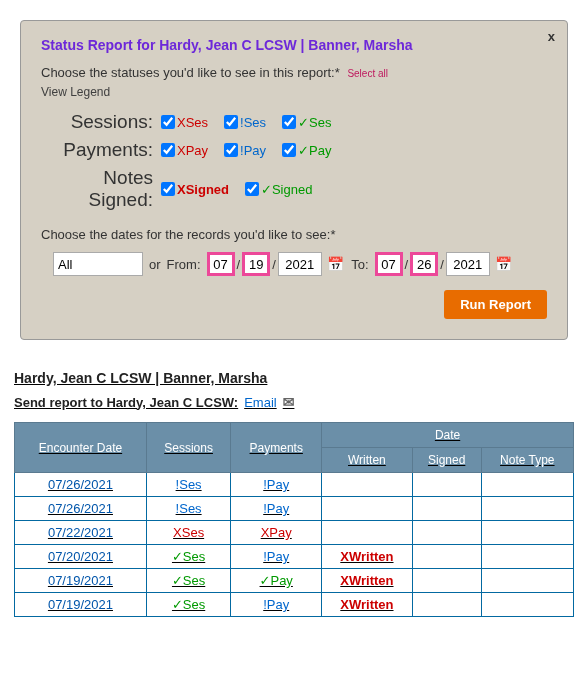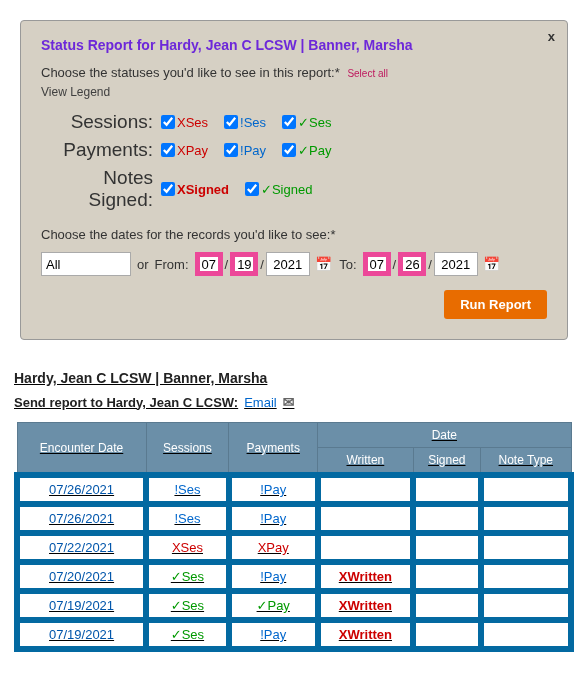--- a/index.html
+++ b/index.html
@@ -117,38 +117,39 @@
       gap: 6px;
       flex-wrap: wrap;
     }
     .date-all-input {
       width: 90px;
       height: 24px;
       border: 1px solid #aaa;
       background: #fff;
       padding: 2px 4px;
       font-size: 13px;
+      margin-left: 12px;
     }
     .date-or {
       font-size: 13px;
       color: #333;
     }
     .date-from-label, .date-to-label {
       font-size: 13px;
       color: #333;
     }
     .date-field-group {
       display: flex;
       align-items: center;
       gap: 2px;
     }
     .date-input-part {
       width: 28px;
       height: 24px;
-      border: 5px solid #ec4899;
+      border: 3px solid #ec4899;
       background: #fff;
       text-align: center;
       font-size: 13px;
       padding: 2px;
     }
     .date-input-year {
       width: 44px;
       height: 24px;
       border: 1px solid #aaa;
       background: #fff;
@@ -227,21 +228,21 @@
       background: #6b8fa8;
       color: #fff;
       text-align: center;
       padding: 5px 6px;
       border: 1px solid #5a7a90;
       font-weight: normal;
       font-size: 12px;
     }
     .report-table td {
       padding: 4px 6px;
-      border: 6px solid #0369a1;
+      border: 1px solid #0369a1;
       text-align: center;
       background: #fff;
       color: #333;
     }
     .report-table td.date-col {
       text-align: center;
       color: #0055aa;
     }
     .col-xses { color: #cc0000; }
     .col-ises { color: #0066cc; }

